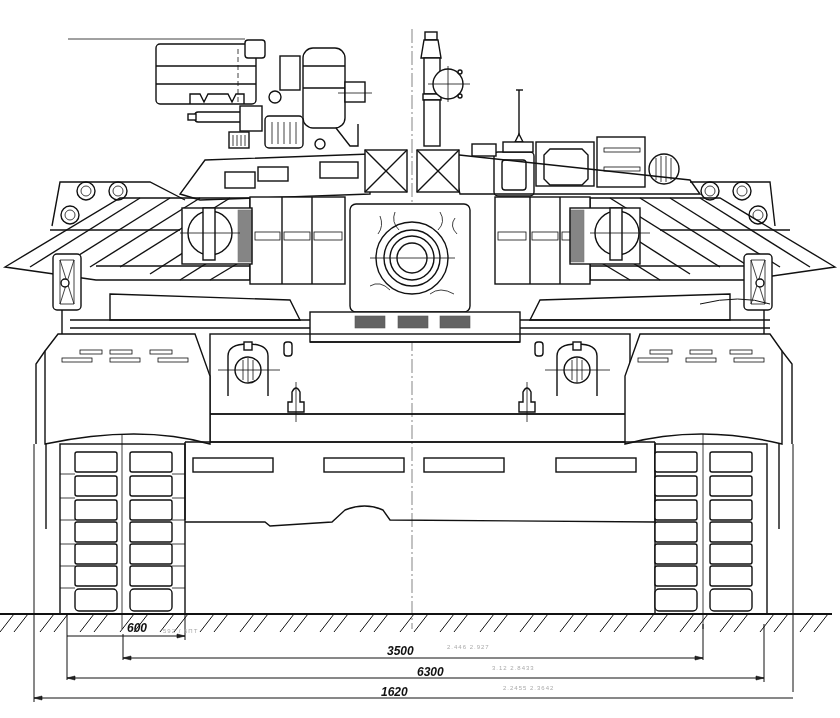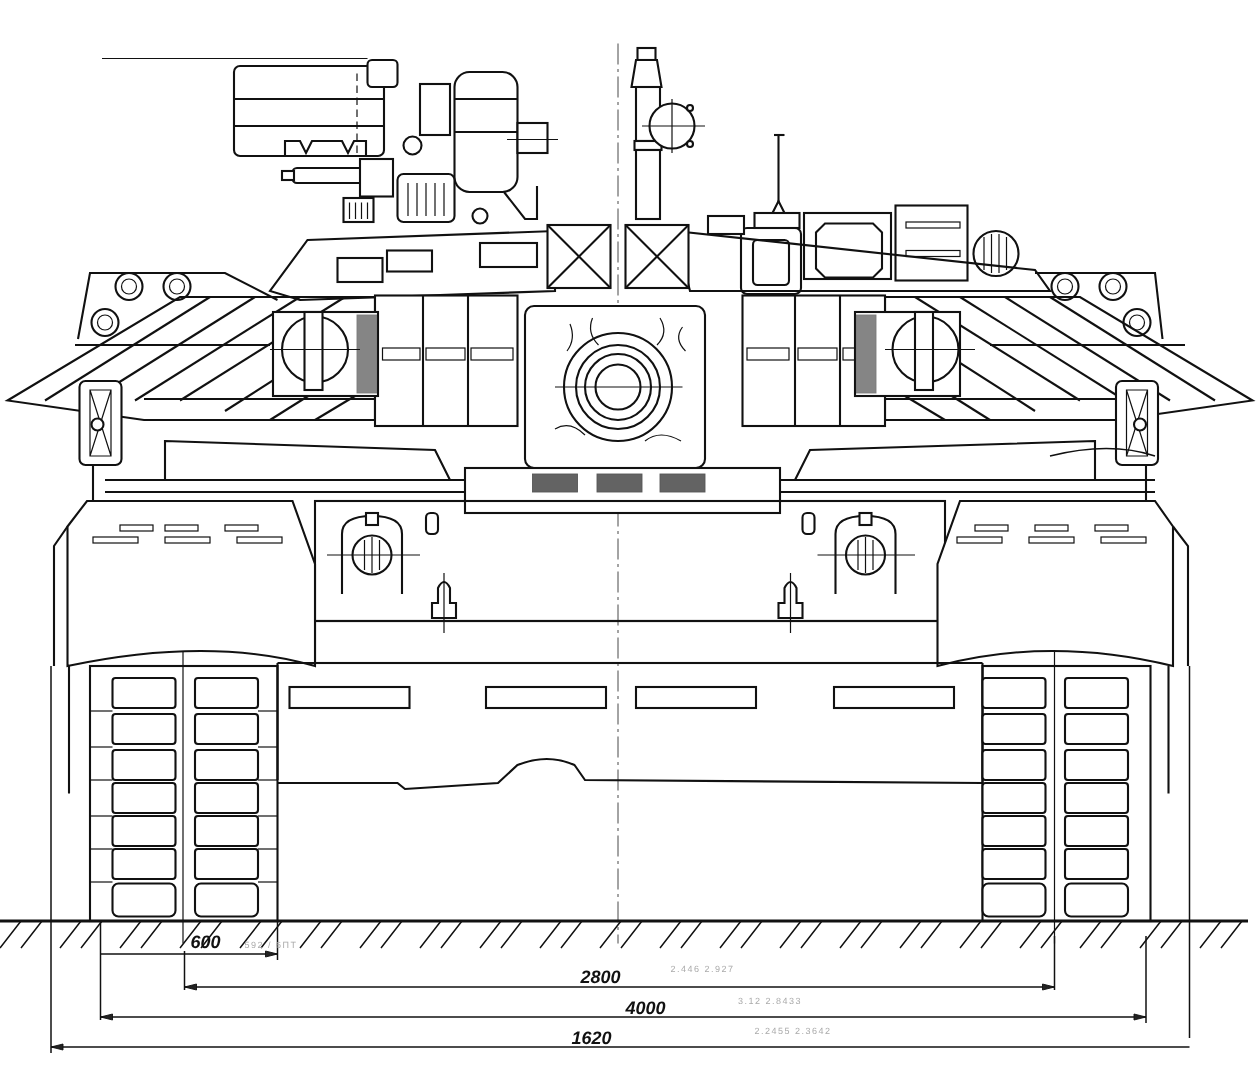--- a/index.html
+++ b/index.html
@@ -366,21 +366,21 @@
         <path class="dark" d="M764 674 l-8 -2 l0 4 z"></path>
 
     <line class="dim" x1="34" y1="440" x2="34" y2="698"></line>
     <line class="dim" x1="793" y1="440" x2="793" y2="688"></line>
     <line class="dim" x1="34" y1="694" x2="793" y2="694"></line>
     <path class="dark" d="M34 694 l8 -2 l0 4 z"></path>
   </g>
 </svg>
 
 <span class="dim-label" style="left:127px;top:617px;">600</span>
-<span class="dim-label" style="left:387px;top:640px;">2800</span>
-<span class="dim-label" style="left:417px;top:661px;">4000</span>
+<span class="dim-label" style="left:387px;top:640px;">3500</span>
+<span class="dim-label" style="left:417px;top:661px;">6300</span>
 <span class="dim-label" style="left:381px;top:681px;">1620</span>
 
 <span class="faint" style="left:163px;top:624px;">592 / 6ПТ</span>
 <span class="faint" style="left:447px;top:640px;">2.446   2.927</span>
 <span class="faint" style="left:492px;top:661px;">3.12   2.8433</span>
 <span class="faint" style="left:503px;top:681px;">2.2455   2.3642</span>
 </div>
 
 </body></html>

